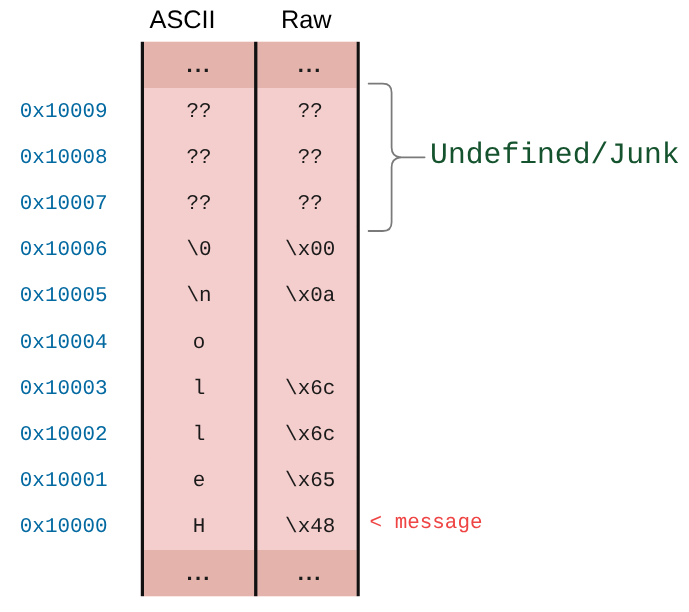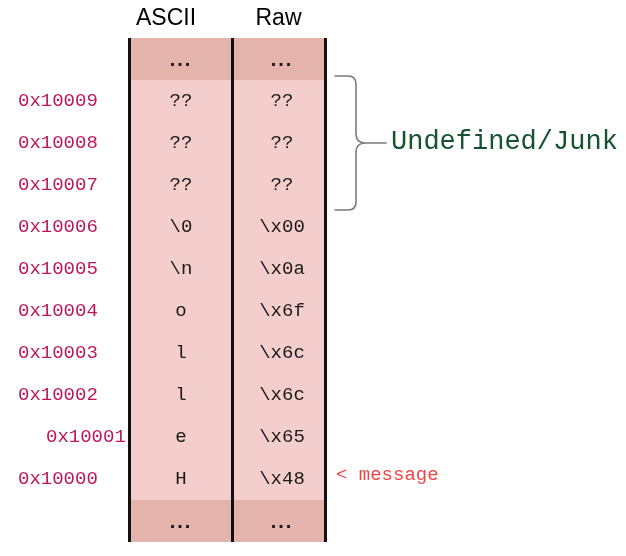--- a/index.html
+++ b/index.html
@@ -91,21 +91,21 @@
   .addr {
     position: absolute;
     left: 18px;
     width: 104px;
     height: 42px;
     display: flex;
     align-items: center;
     justify-content: flex-start;
     font-family: "Liberation Mono", monospace;
     font-size: 19px;
-    color: #be185d;
+    color: #0369a1;
     white-space: pre;
   }
 
   
   .brace-wrap {
     position: absolute;
     left: 334px;
     top: 74px;
     width: 56px;
     height: 138px;
@@ -142,21 +142,21 @@
 
 <div id="addr-col">
     <div class="addr" style="top: 80px;">0x10009</div>
     <div class="addr" style="top: 122px;">0x10008</div>
     <div class="addr" style="top: 164px;">0x10007</div>
     <div class="addr" style="top: 206px;">0x10006</div>
     <div class="addr" style="top: 248px;">0x10005</div>
     <div class="addr" style="top: 290px;">0x10004</div>
     <div class="addr" style="top: 332px;">0x10003</div>
     <div class="addr" style="top: 374px;">0x10002</div>
-    <div class="addr" style="top: 416px; margin-left: 28px;">0x10001</div>
+    <div class="addr" style="top: 416px;">0x10001</div>
     <div class="addr" style="top: 458px; text-align: right;">0x10000</div>
   </div>
 
 <div class="mem-table">
   <div id="rows-host">
       <div class="row ellipsis" style="top: 0px;">
         <div class="cell left dots">...</div>
         <div class="cell right dots">...</div>
       </div>
       <div class="row normal" style="top: 42px;">
@@ -174,21 +174,20 @@
       <div class="row normal" style="top: 168px;">
         <div class="cell left">\0</div>
         <div class="cell right">\x00</div>
       </div>
       <div class="row normal" style="top: 210px;">
         <div class="cell left">\n</div>
         <div class="cell right">\x0a</div>
       </div>
       <div class="row normal" style="top: 252px;">
         <div class="cell left">o</div>
-        <div class="cell right">\x6f</div>
       </div>
       <div class="row normal" style="top: 294px;">
         <div class="cell left">l</div>
         <div class="cell right">\x6c</div>
       </div>
       <div class="row normal" style="top: 336px;">
         <div class="cell left">l</div>
         <div class="cell right">\x6c</div>
       </div>
       <div class="row normal" style="top: 378px;">

